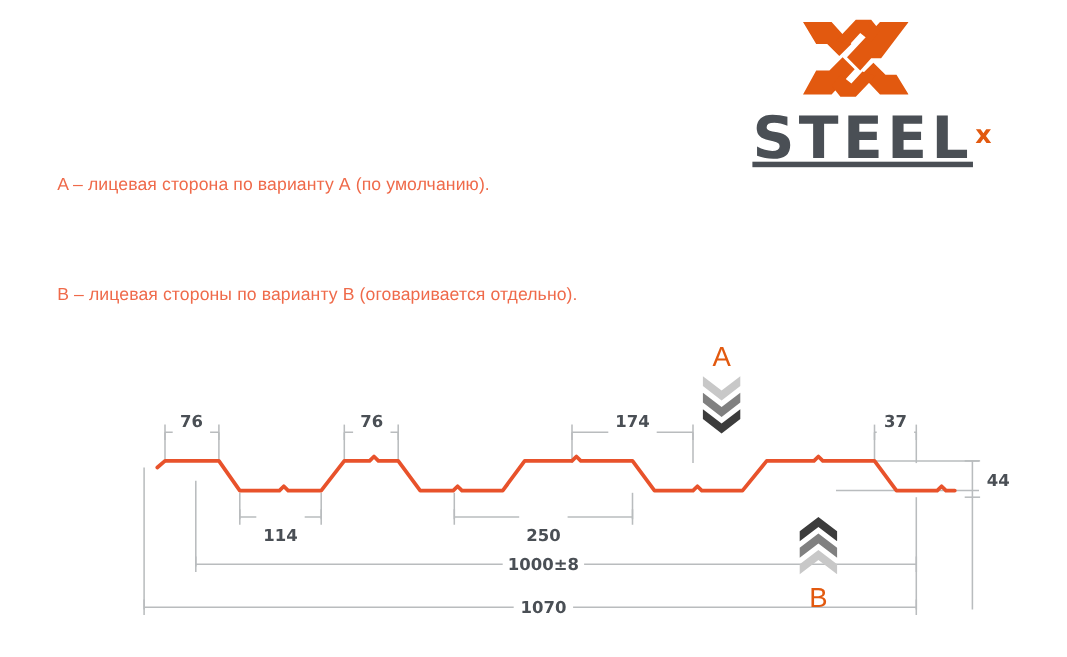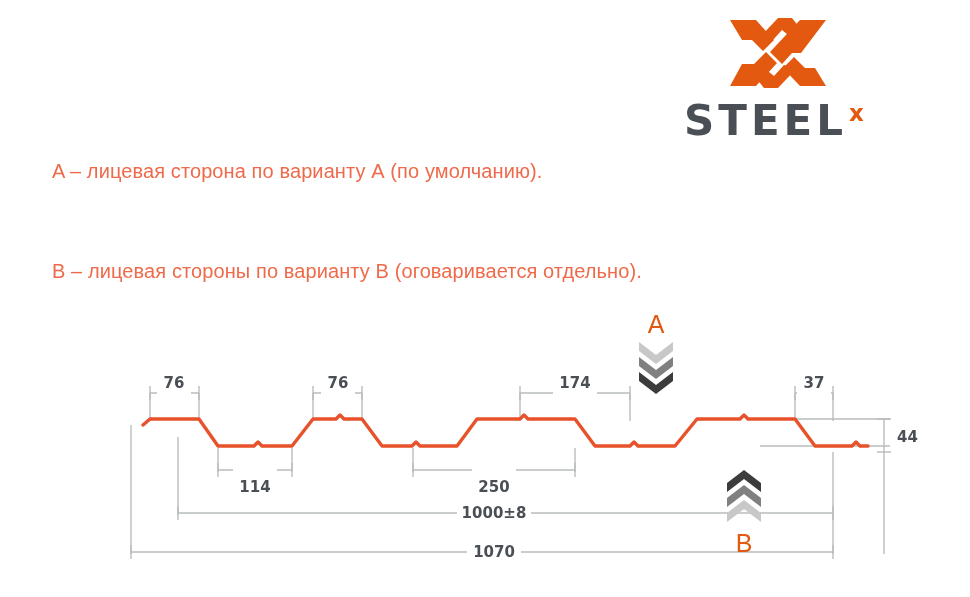--- a/index.html
+++ b/index.html
@@ -37,43 +37,44 @@
     left: 0px;
     top: 84px;
     width: 230px;
     height: 44px;
     display: flex;
     align-items: baseline;
     justify-content: flex-start;
   }
   .logo-word {
     font-family: "DejaVu Sans", sans-serif;
-    font-size: 42px;
+    font-size: 53px;
     font-weight: bold;
     letter-spacing: 4px;
     color: #4a4f55;
     line-height: 1;
+    text-decoration: underline;
   }
   .logo-sup {
     font-family: "DejaVu Sans", sans-serif;
     font-size: 23px;
     font-weight: bold;
     color: #e2590f;
     line-height: 1;
     position: relative;
     top: -14px;
     left: 2px;
   }
 
   
   .caption {
     position: absolute;
     left: 52px;
     font-family: "Liberation Sans", sans-serif;
-    font-size: 20px;
+    font-size: 16px;
     font-weight: 400;
     color: #ef6a4a;
     white-space: nowrap;
     letter-spacing: 0.1px;
     text-align: center;
   }
   .caption-a { top: 160px; }
   .caption-b { top: 260px; }
 
   

